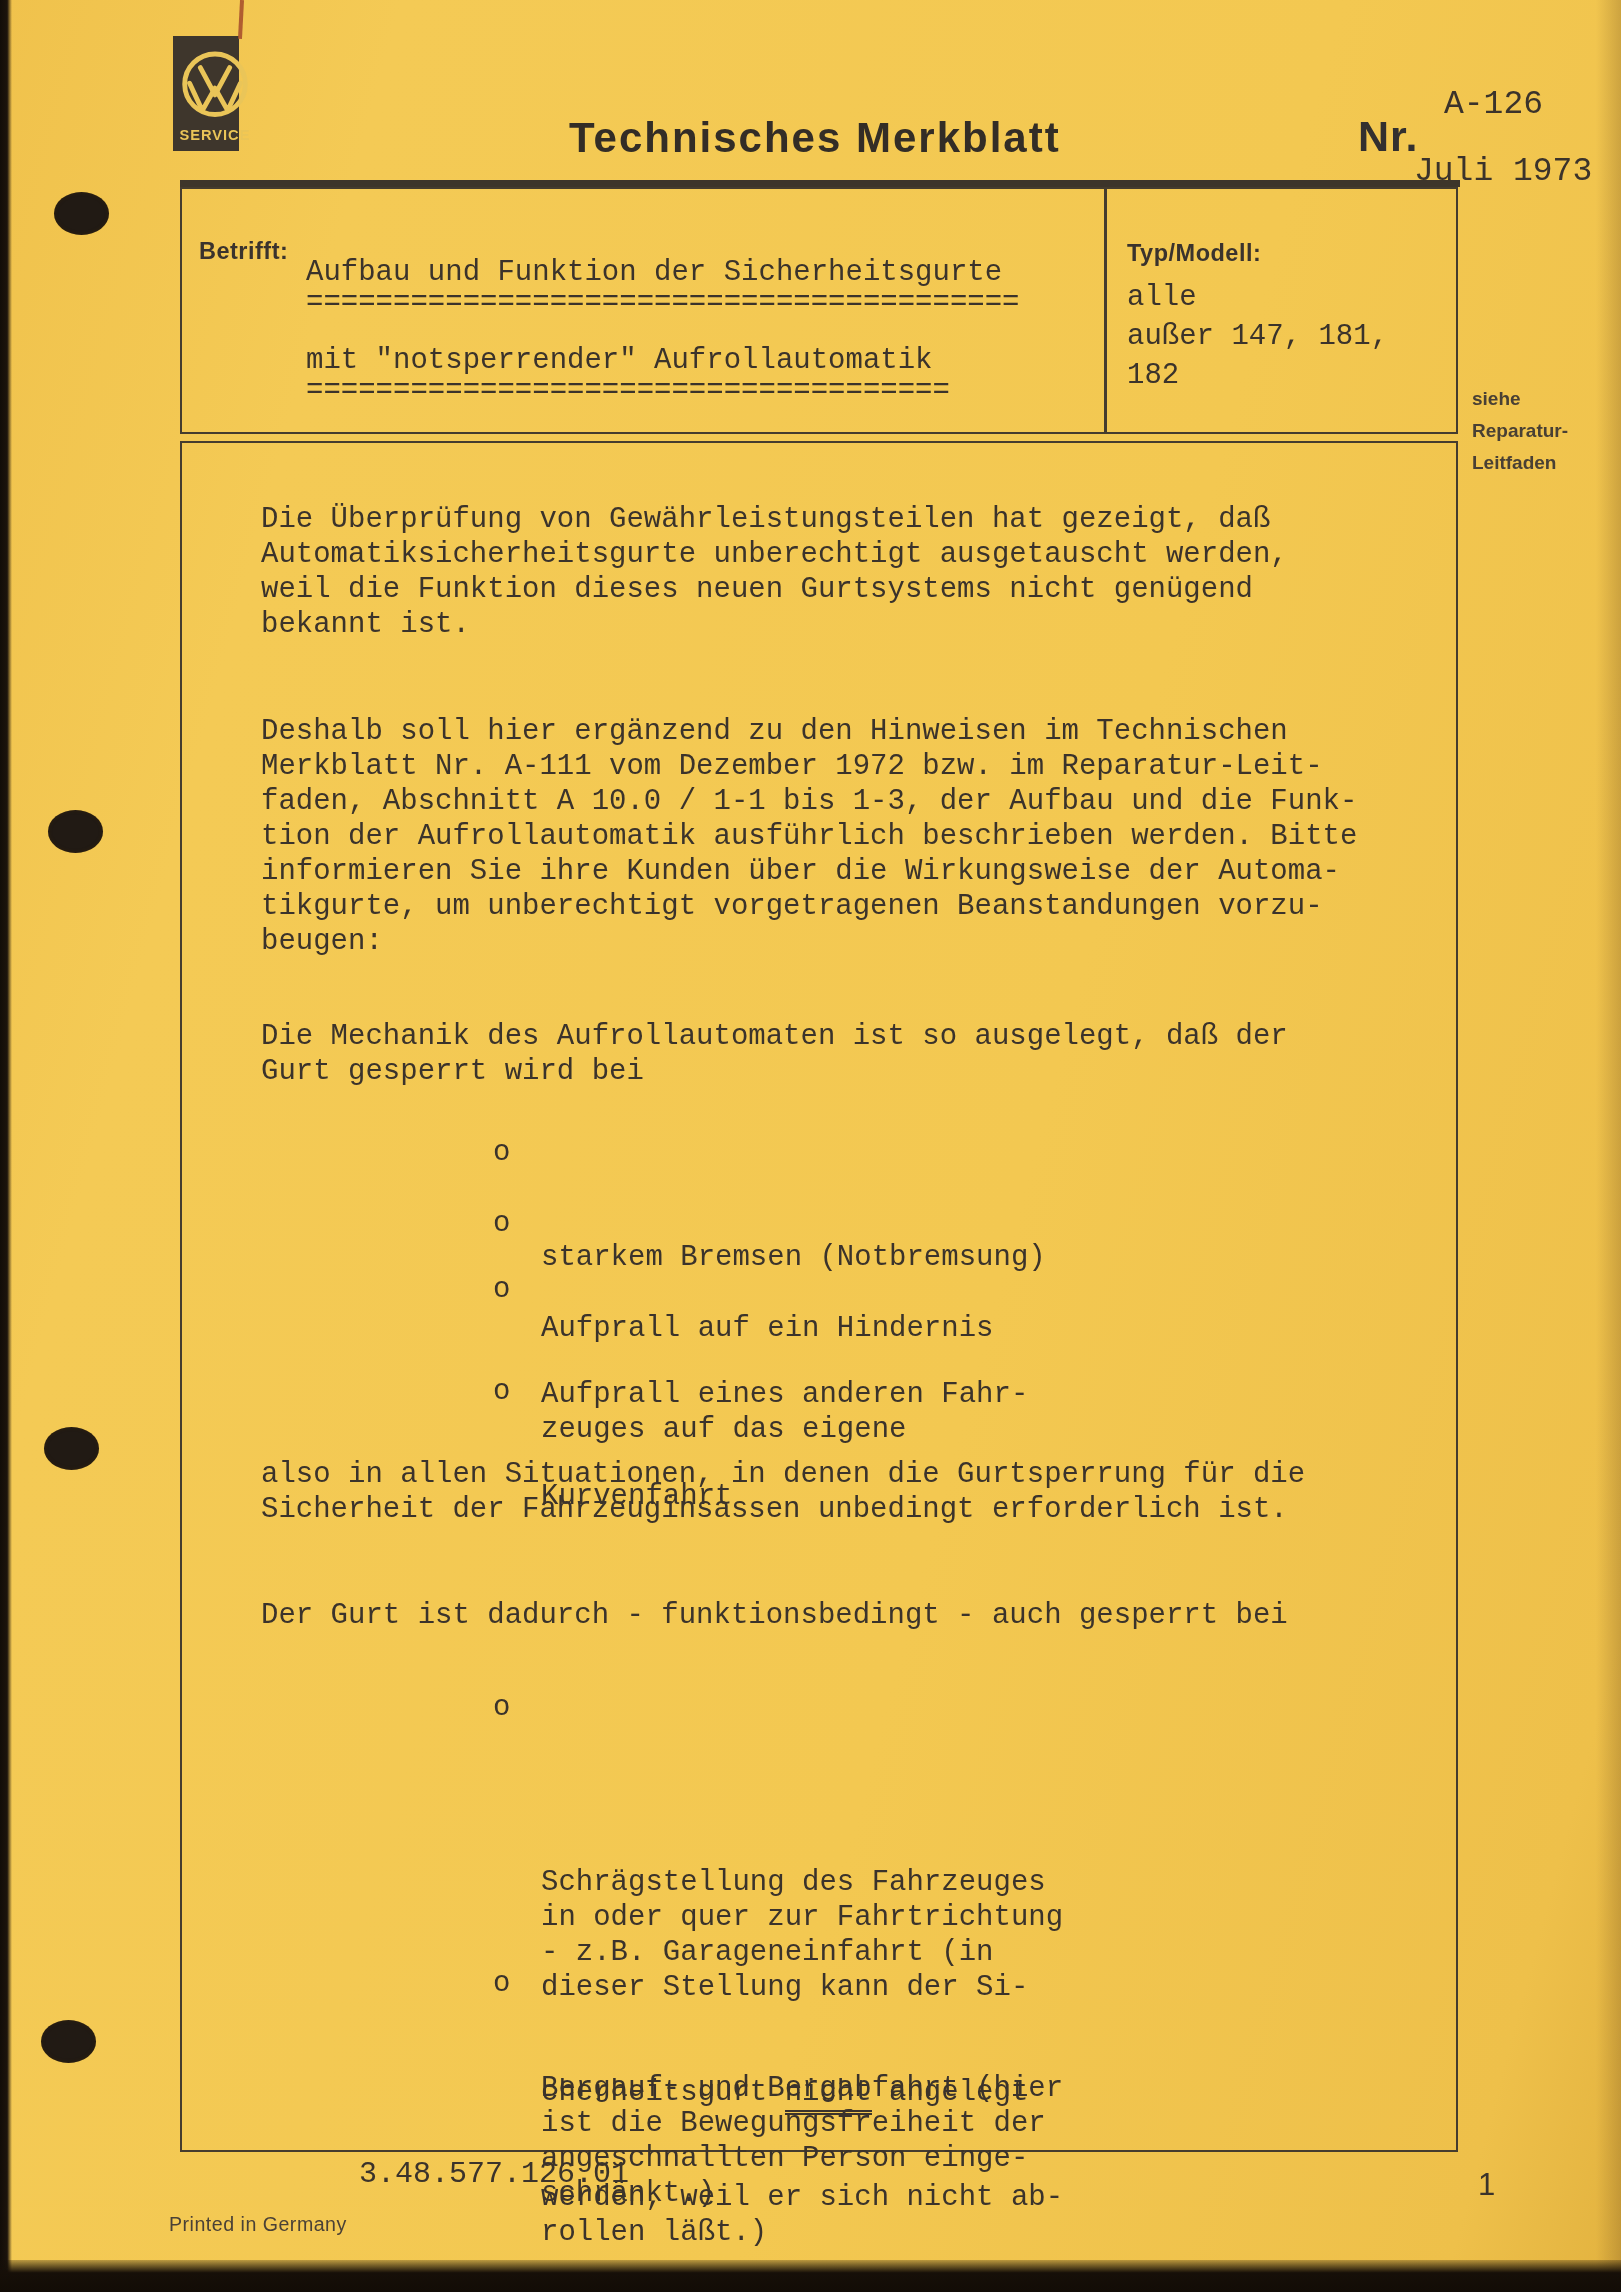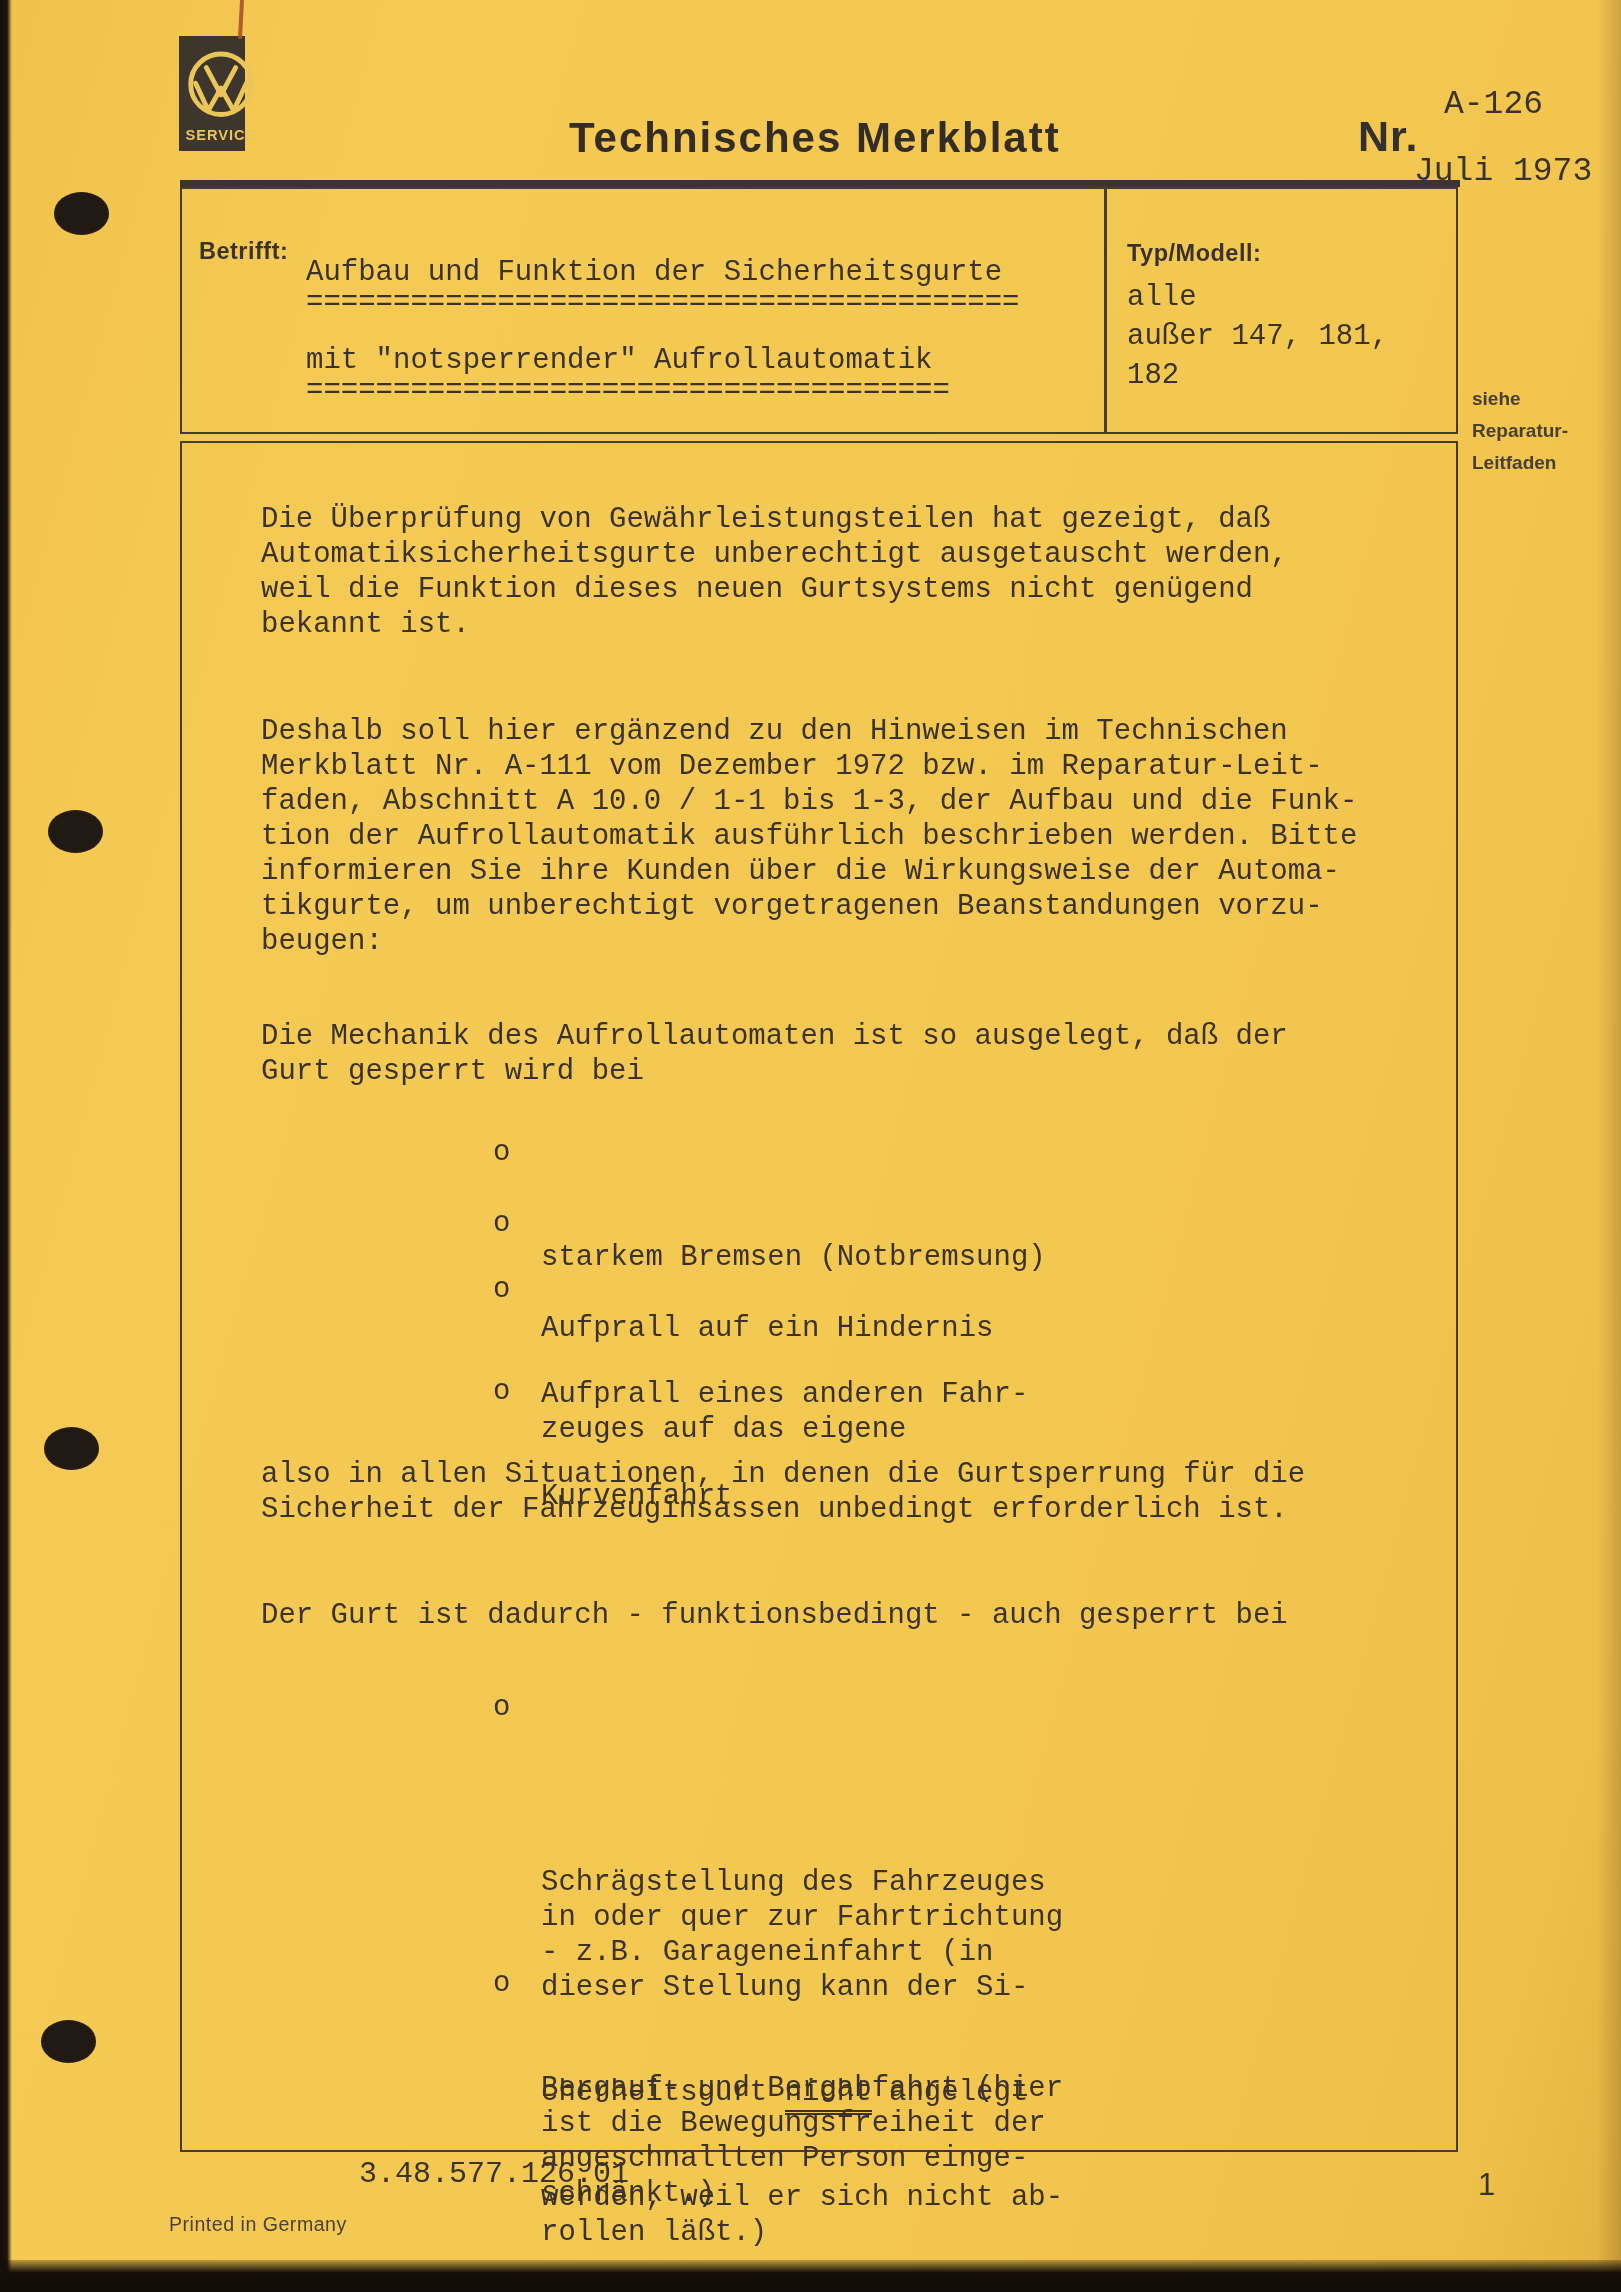--- a/index.html
+++ b/index.html
@@ -34,21 +34,21 @@
     background:#a8512c;transform:rotate(3deg);opacity:.9;
   }
   .mono{
     font-family:"Liberation Mono","DejaVu Sans Mono", monospace;
     font-size:29px;line-height:35px;white-space:pre;color:#3b332b;
   }
   .sans{font-family:"Liberation Sans","DejaVu Sans", sans-serif;margin-top:38px;}
   .abs{position:absolute;}
 
   
-  .logo-box{position:absolute;left:179px;top:36px;width:66px;height:115px;background:#3e362c;}
+  .logo-box{position:absolute;left:173px;top:36px;width:66px;height:115px;background:#3e362c;}
 
   
   .doc-title{
     position:absolute;left:569px;top:76px;
     font-size:42px;font-weight:bold;letter-spacing:2px;color:#332d26;
   }
   .nr-label{position:absolute;left:1358px;top:74px;font-size:43px;font-weight:bold;letter-spacing:1px;color:#33302f;}
   .nr-value{position:absolute;left:1444px;top:88px;font-size:33px;line-height:33px;}
   .date{position:absolute;left:1414px;top:155px;font-size:33px;line-height:33px;}
 

